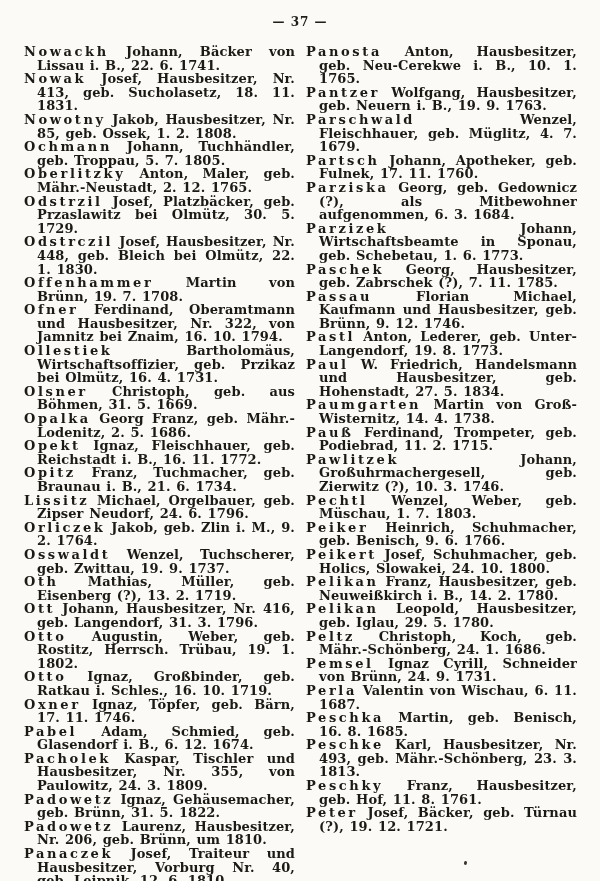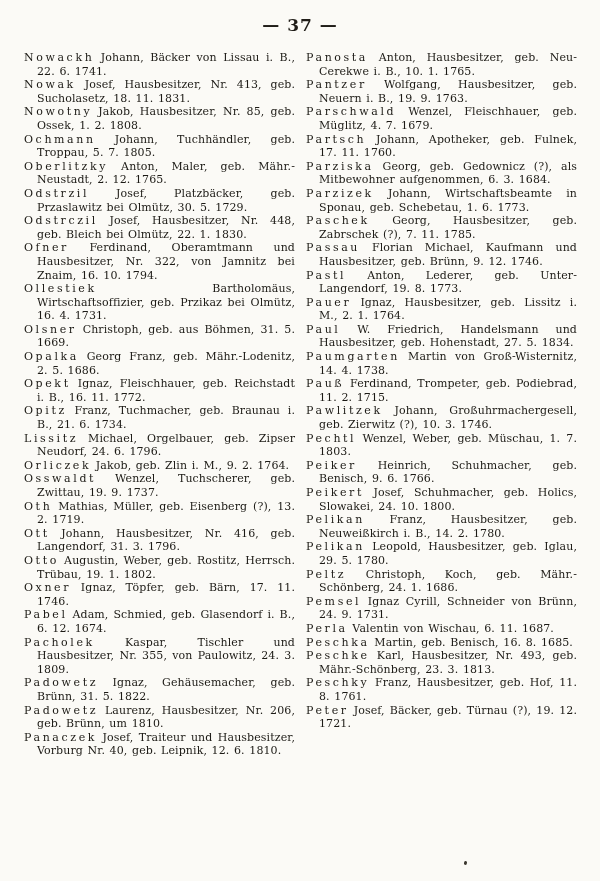--- a/index.html
+++ b/index.html
@@ -12,40 +12,40 @@
     width: 600px;
     height: 881px;
     margin: 0 auto;
     background: #fbfaf6;
     overflow: hidden;
     font-family: "DejaVu Serif", serif;
     color: #1c1a15;
   }
   .page-header {
     text-align: center;
-    font-size: 17px;
+    font-size: 12px;
     font-weight: 700;
     letter-spacing: 1px;
     padding-top: 15px;
     margin-bottom: 16px;
     color: #201d18;
   }
   .columns {
     display: flex;
     padding: 0 22px 0 24px;
     gap: 11px;
   }
   .col {
     width: 271px;
     flex: 0 0 271px;
   }
   .entry {
     margin: 0;
-    font-size: 11px;
-    font-weight: 400;
+    font-size: 13px;
+    font-weight: 700;
     line-height: 13.6px;
     text-align: justify;
     padding-left: 13px;
     text-indent: -13px;
     word-spacing: 1px;
   }
   .surname {
     letter-spacing: 2.6px;
   }
   .entry-text {
@@ -76,20 +76,21 @@
   <p class="entry"><span class="surname">Nowotny</span><span class="entry-text"> Jakob, Hausbesitzer, Nr. 85, geb. Ossek, 1. 2. 1808.</span></p>
 
   <p class="entry"><span class="surname">Ochmann</span><span class="entry-text"> Johann, Tuchhändler, geb. Troppau, 5. 7. 1805.</span></p>
 
   <p class="entry"><span class="surname">Oberlitzky</span><span class="entry-text"> Anton, Maler, geb. Mähr.-Neustadt, 2. 12. 1765.</span></p>
 
   <p class="entry"><span class="surname">Odstrzil</span><span class="entry-text"> Josef, Platzbäcker, geb. Przaslawitz bei Olmütz, 30. 5. 1729.</span></p>
 
   <p class="entry"><span class="surname">Odstrczil</span><span class="entry-text"> Josef, Hausbesitzer, Nr. 448, geb. Bleich bei Olmütz, 22. 1. 1830.</span></p>
 
+  <p class="entry"><span class="surname">Offenhammer</span><span class="entry-text"> Martin von Brünn, 19. 7. 1708.</span></p>
 
   <p class="entry"><span class="surname">Ofner</span><span class="entry-text"> Ferdinand, Oberamtmann und Hausbesitzer, Nr. 322, von Jamnitz bei Znaim, 16. 10. 1794.</span></p>
 
   <p class="entry"><span class="surname">Ollestiek</span><span class="entry-text"> Bartholomäus, Wirtschaftsoffizier, geb. Przikaz bei Olmütz, 16. 4. 1731.</span></p>
 
 
   <p class="entry"><span class="surname">Olsner</span><span class="entry-text"> Christoph, geb. aus Böhmen, 31. 5. 1669.</span></p>
 
   <p class="entry"><span class="surname">Opalka</span><span class="entry-text"> Georg Franz, geb. Mähr.-Lodenitz, 2. 5. 1686.</span></p>
 
@@ -102,20 +103,21 @@
   <p class="entry"><span class="surname">Orliczek</span><span class="entry-text"> Jakob, geb. Zlin i. M., 9. 2. 1764.</span></p>
 
   <p class="entry"><span class="surname">Osswaldt</span><span class="entry-text"> Wenzel, Tuchscherer, geb. Zwittau, 19. 9. 1737.</span></p>
 
   <p class="entry"><span class="surname">Oth</span><span class="entry-text"> Mathias, Müller, geb. Eisenberg (?), 13. 2. 1719.</span></p>
 
   <p class="entry"><span class="surname">Ott</span><span class="entry-text"> Johann, Hausbesitzer, Nr. 416, geb. Langendorf, 31. 3. 1796.</span></p>
 
   <p class="entry"><span class="surname">Otto</span><span class="entry-text"> Augustin, Weber, geb. Rostitz, Herrsch. Trübau, 19. 1. 1802.</span></p>
 
+  <p class="entry"><span class="surname">Otto</span><span class="entry-text"> Ignaz, Großbinder, geb. Ratkau i. Schles., 16. 10. 1719.</span></p>
 
   <p class="entry"><span class="surname">Oxner</span><span class="entry-text"> Ignaz, Töpfer, geb. Bärn, 17. 11. 1746.</span></p>
 
   <p class="entry"><span class="surname">Pabel</span><span class="entry-text"> Adam, Schmied, geb. Glasendorf i. B., 6. 12. 1674.</span></p>
 
   <p class="entry"><span class="surname">Pacholek</span><span class="entry-text"> Kaspar, Tischler und Hausbesitzer, Nr. 355, von Paulowitz, 24. 3. 1809.</span></p>
 
   <p class="entry"><span class="surname">Padowetz</span><span class="entry-text"> Ignaz, Gehäusemacher, geb. Brünn, 31. 5. 1822.</span></p>
 
   <p class="entry"><span class="surname">Padowetz</span><span class="entry-text"> Laurenz, Hausbesitzer, Nr. 206, geb. Brünn, um 1810.</span></p>
@@ -135,21 +137,20 @@
 
   <p class="entry"><span class="surname">Parzizek</span><span class="entry-text"> Johann, Wirtschaftsbeamte in Sponau, geb. Schebetau, 1. 6. 1773.</span></p>
 
   <p class="entry"><span class="surname">Paschek</span><span class="entry-text"> Georg, Hausbesitzer, geb. Zabrschek (?), 7. 11. 1785.</span></p>
 
   <p class="entry"><span class="surname">Passau</span><span class="entry-text"> Florian Michael, Kaufmann und Hausbesitzer, geb. Brünn, 9. 12. 1746.</span></p>
 
   <p class="entry"><span class="surname">Pastl</span><span class="entry-text"> Anton, Lederer, geb. Unter-Langendorf, 19. 8. 1773.</span></p>
 
 
-  <p class="entry"><span class="surname">Pauer</span><span class="entry-text"> Ignaz, Hausbesitzer, geb. Lissitz i. M., 2. 1. 1764.</span></p>
 
   <p class="entry"><span class="surname">Paul</span><span class="entry-text"> W. Friedrich, Handelsmann und Hausbesitzer, geb. Hohenstadt, 27. 5. 1834.</span></p>
 
   <p class="entry"><span class="surname">Paumgarten</span><span class="entry-text"> Martin von Groß-Wisternitz, 14. 4. 1738.</span></p>
 
   <p class="entry"><span class="surname">Pauß</span><span class="entry-text"> Ferdinand, Trompeter, geb. Podiebrad, 11. 2. 1715.</span></p>
 
 
 
   <p class="entry"><span class="surname">Pawlitzek</span><span class="entry-text"> Johann, Großuhrmachergesell, geb. Zierwitz (?), 10. 3. 1746.</span></p>

